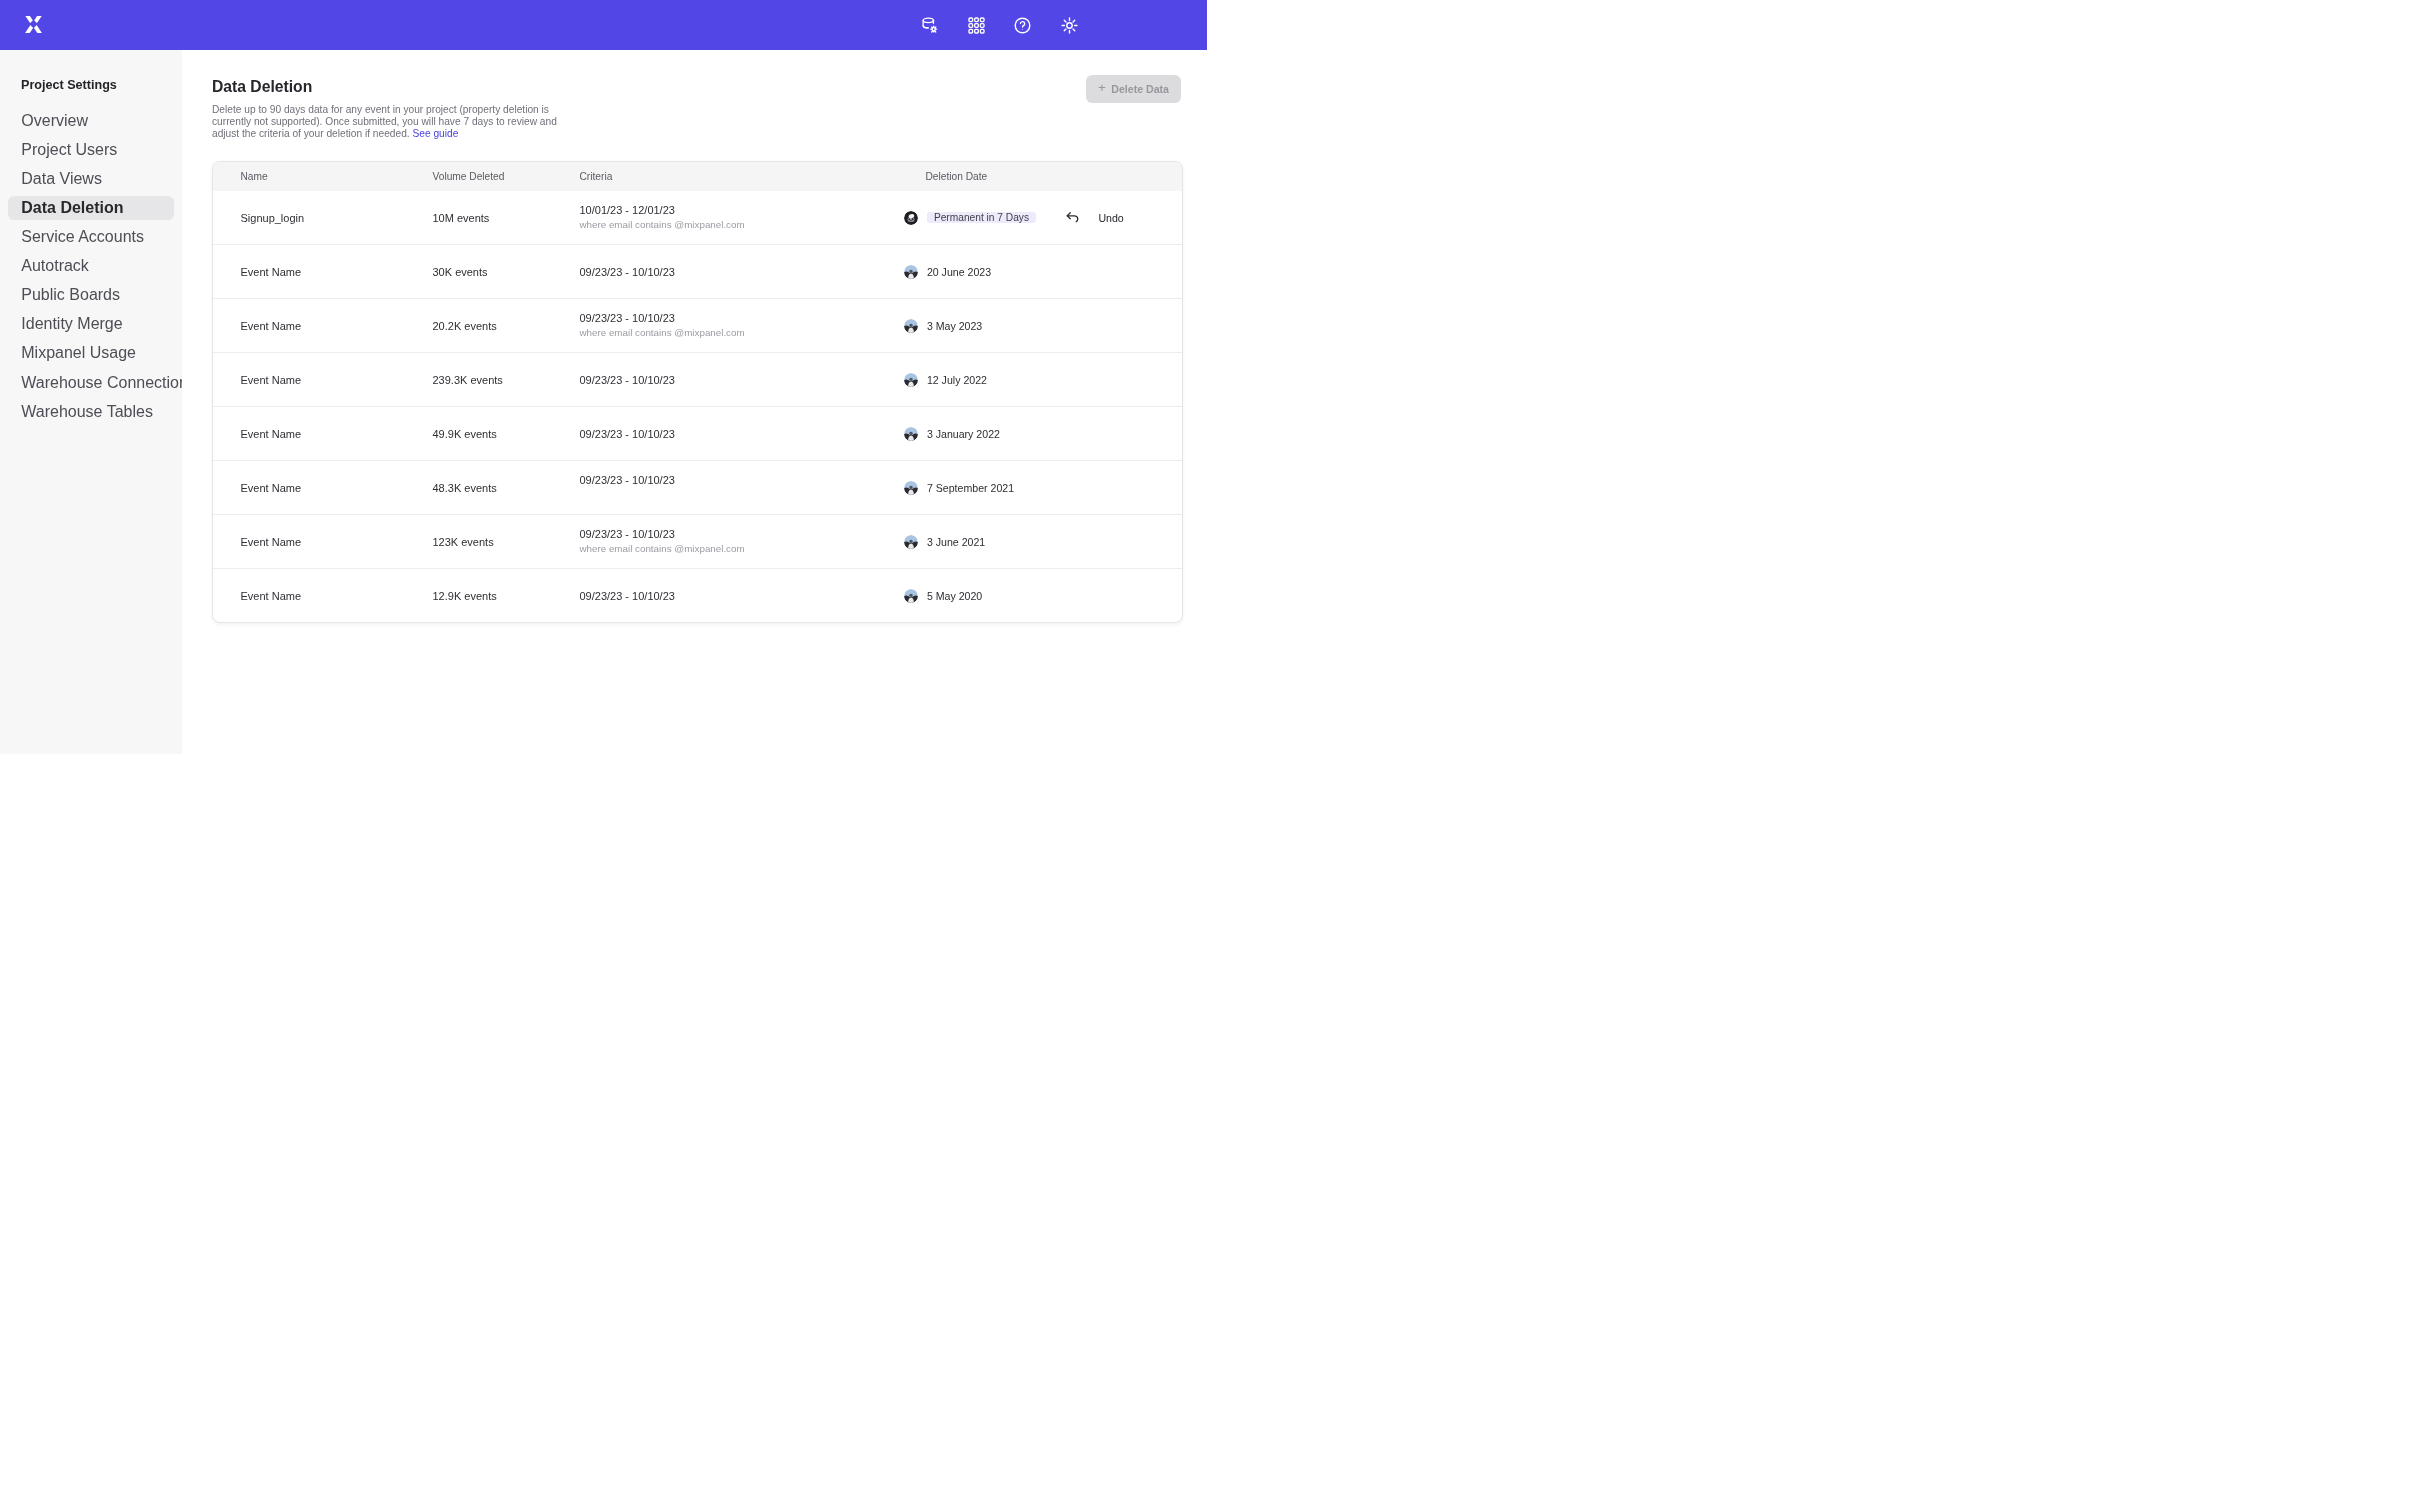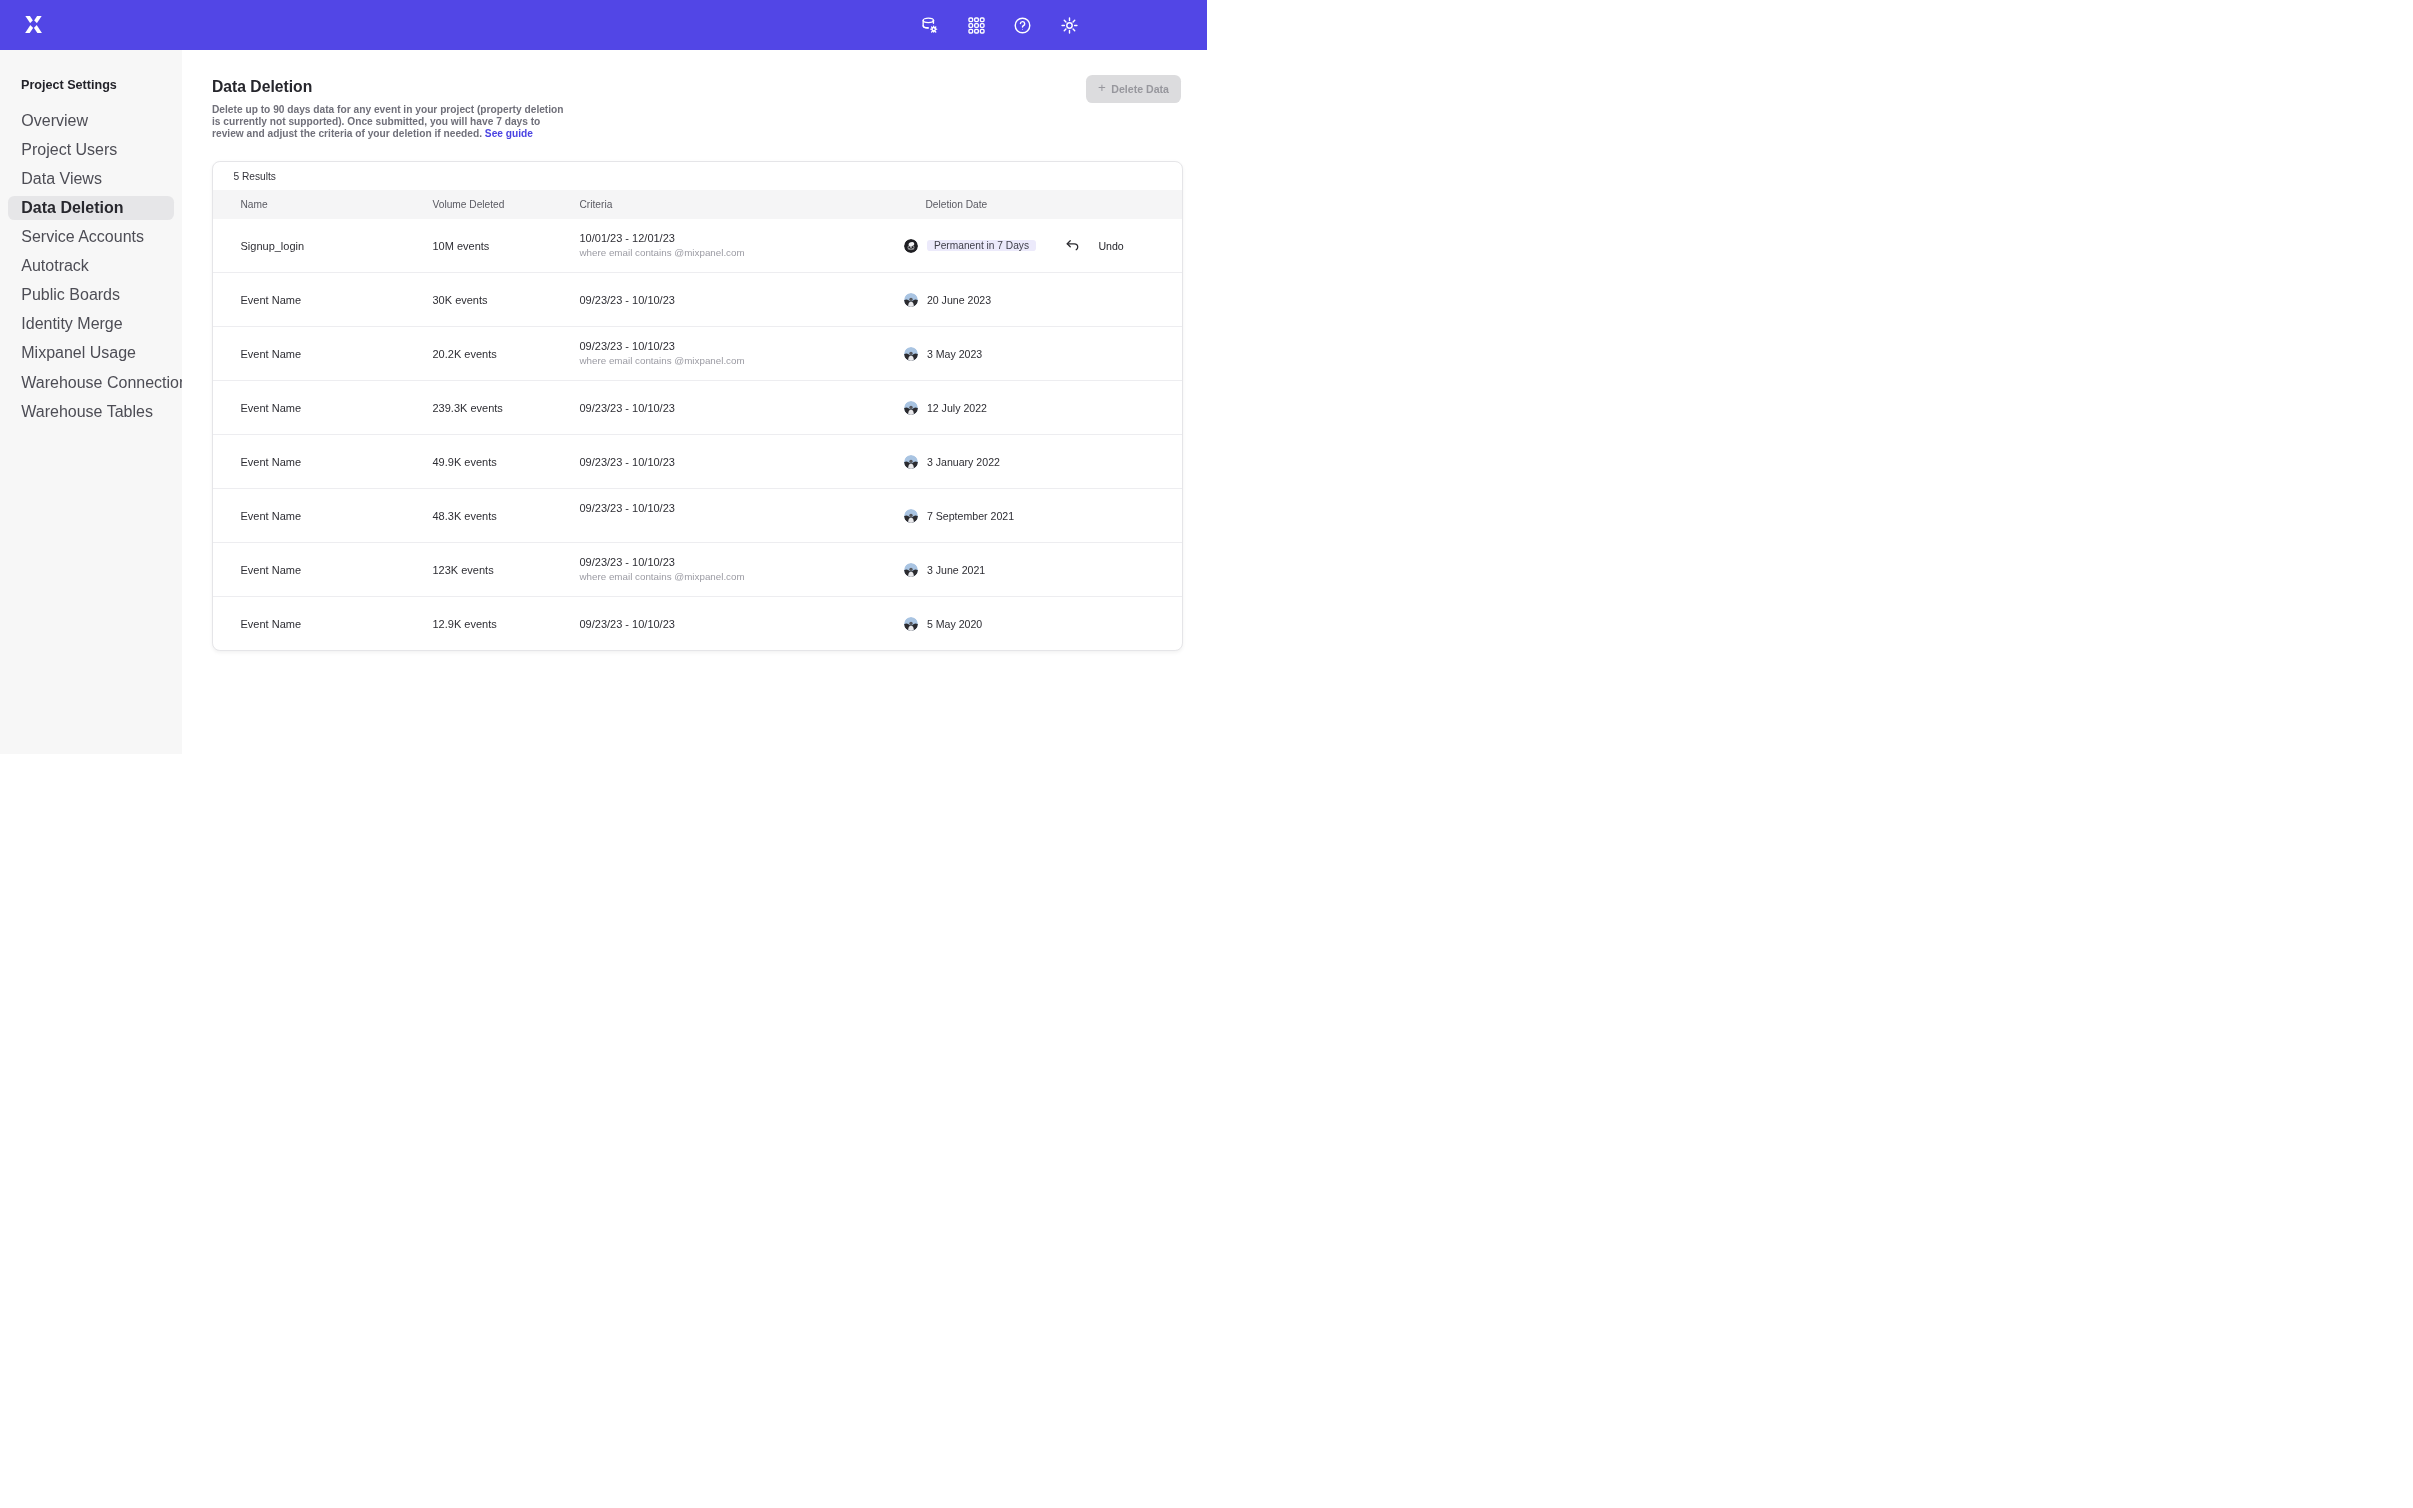--- a/index.html
+++ b/index.html
@@ -16,21 +16,21 @@
   
   .sidebar{position:absolute;top:50px;left:0;width:182px;bottom:0;background:var(--sidebar-bg);}
   .sidebar-title{margin:28px 0 0 21px;font-size:12.6px;font-weight:700;color:#23232A;line-height:15.7px;}
   .nav{margin-top:15px;}
   .nav-item{height:23.6px;line-height:23.6px;margin:0 7.9px 5.5px 7.9px;padding-left:13.4px;
     font-size:16px;color:#4D4D55;border-radius:6.3px;cursor:pointer;white-space:nowrap;}
   .nav-item.active{background:var(--active-pill);color:#28282E;font-weight:700;}
   
   .content{position:absolute;left:182px;top:50px;right:0;bottom:0;background:#fff;}
   .page-title{margin:27px 0 0 30px;font-size:15.7px;font-weight:700;color:#26262C;line-height:20.4px;}
-  .page-desc{margin:6.3px 0 0 30px;max-width:355px;font-size:10.2px;line-height:12px;color:#70707A;font-weight:bold;}
+  .page-desc{margin:6.3px 0 0 30px;max-width:355px;font-size:10.2px;line-height:12px;color:#70707A;}
   .see-guide{color:var(--link);text-decoration:none;cursor:pointer;}
   .delete-btn{position:absolute;top:25px;right:26px;width:95px;height:27.5px;background:var(--btn-disabled-bg);
     border:none;border-radius:6.3px;color:var(--btn-disabled-fg);font-size:10.6px;font-weight:600;
     font-family:"Liberation Sans",sans-serif;display:flex;align-items:center;justify-content:center;gap:5.5px;cursor:default;}
   .delete-btn .plus{font-size:13.4px;font-weight:400;line-height:1;margin-top:-1.6px;}
   
   .card{position:absolute;left:30px;top:111px;width:969px;background:#fff;
     border:0.8px solid #E5E5E8;border-radius:7.9px;box-shadow:0 1.6px 3.9px rgba(0,0,0,.05);overflow:hidden;}
   .card-title{height:28px;line-height:30px;padding-left:20.4px;font-size:10.2px;color:#34343B;}
   .thead{height:29px;background:var(--thead-bg);display:grid;
@@ -109,21 +109,20 @@
 <div class="content">
   <div class="page-title">Data Deletion</div>
   <div class="page-desc"><span>Delete up to 90 days data for any event in your project (property deletion is currently not supported). Once submitted, you will have 7 days to review and adjust the criteria of your deletion if needed. </span><a class="see-guide">See guide</a></div>
 
   <button class="delete-btn" disabled="">
     <span class="plus">+</span>
     <span>Delete Data</span>
   </button>
 
   <div class="card">
-    <div class="card-title">5 Results</div>
     <div class="thead">
       <div>Name</div>
       <div>Volume Deleted</div>
       <div>Criteria</div>
       <div class="th-del">Deletion Date</div>
     </div>
     <div id="tbody">
   <div class="row">
     <div>Signup_login</div>
     <div>10M events</div>

